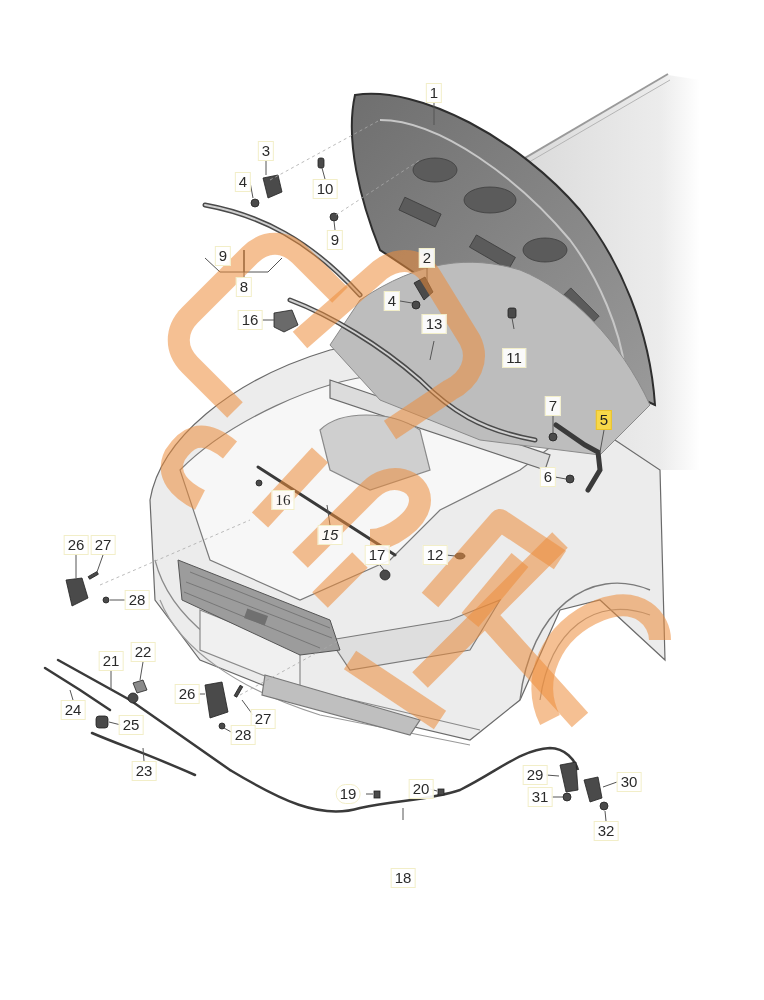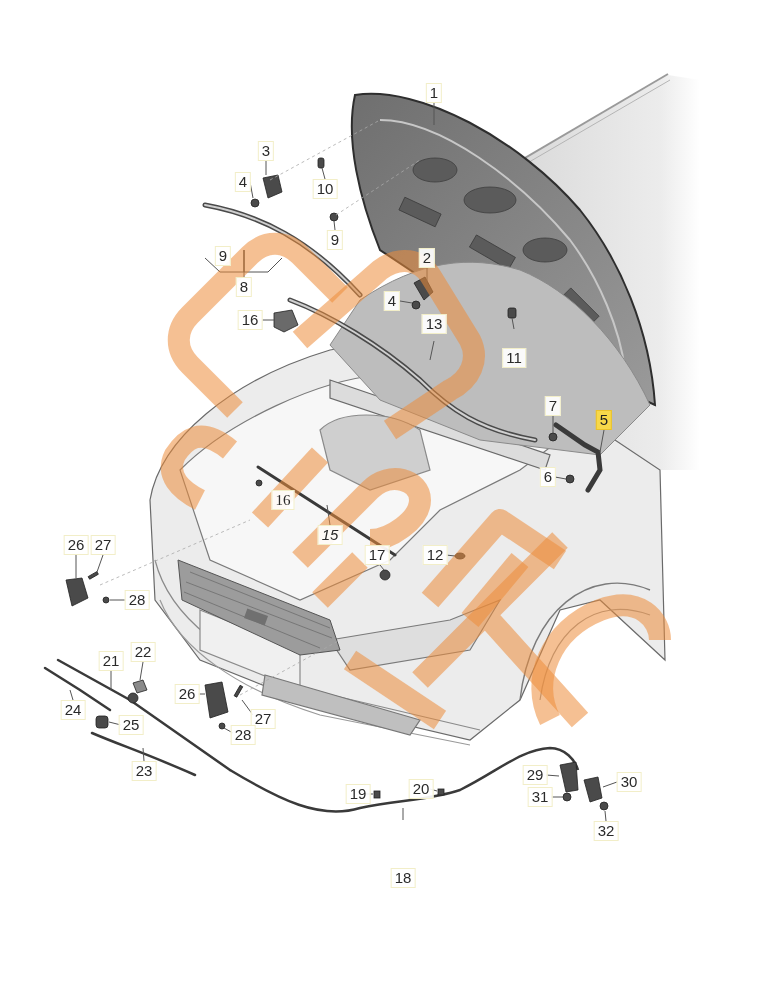--- a/index.html
+++ b/index.html
@@ -227,21 +227,21 @@
       <div class="callout" style="left: 335px; top: 240px;">9</div>
       <div class="callout" style="left: 325px; top: 189px;">10</div>
       <div class="callout" style="left: 514px; top: 358px; text-align: right;">11</div>
       <div class="callout" style="left: 435px; top: 555px;">12</div>
       <div class="callout" style="left: 434px; top: 324px;">13</div>
       <div class="callout" style="left: 250px; top: 320px;">16</div>
       <div class="callout" style="left: 330px; top: 535px; font-style: italic;">15</div>
       <div class="callout" style="left: 283px; top: 500px; font-family: Liberation Serif, serif;">16</div>
       <div class="callout" style="left: 377px; top: 555px;">17</div>
       <div class="callout" style="left: 403px; top: 830px; margin-top: 48px;">18</div>
-      <div class="callout" style="left: 358px; top: 794px;">19</div>
+      <div class="callout" style="left: 348px; top: 794px; border-radius: 10px;">19</div>
       <div class="callout" style="left: 421px; top: 789px;">20</div>
       <div class="callout" style="left: 111px; top: 661px;">21</div>
       <div class="callout" style="left: 143px; top: 652px;">22</div>
       <div class="callout" style="left: 144px; top: 771px;">23</div>
       <div class="callout" style="left: 73px; top: 710px;">24</div>
       <div class="callout" style="left: 131px; top: 725px;">25</div>
       <div class="callout" style="left: 76px; top: 545px;">26</div>
       <div class="callout" style="left: 187px; top: 694px;">26</div>
       <div class="callout" style="left: 103px; top: 545px;">27</div>
       <div class="callout" style="left: 263px; top: 719px;">27</div>

